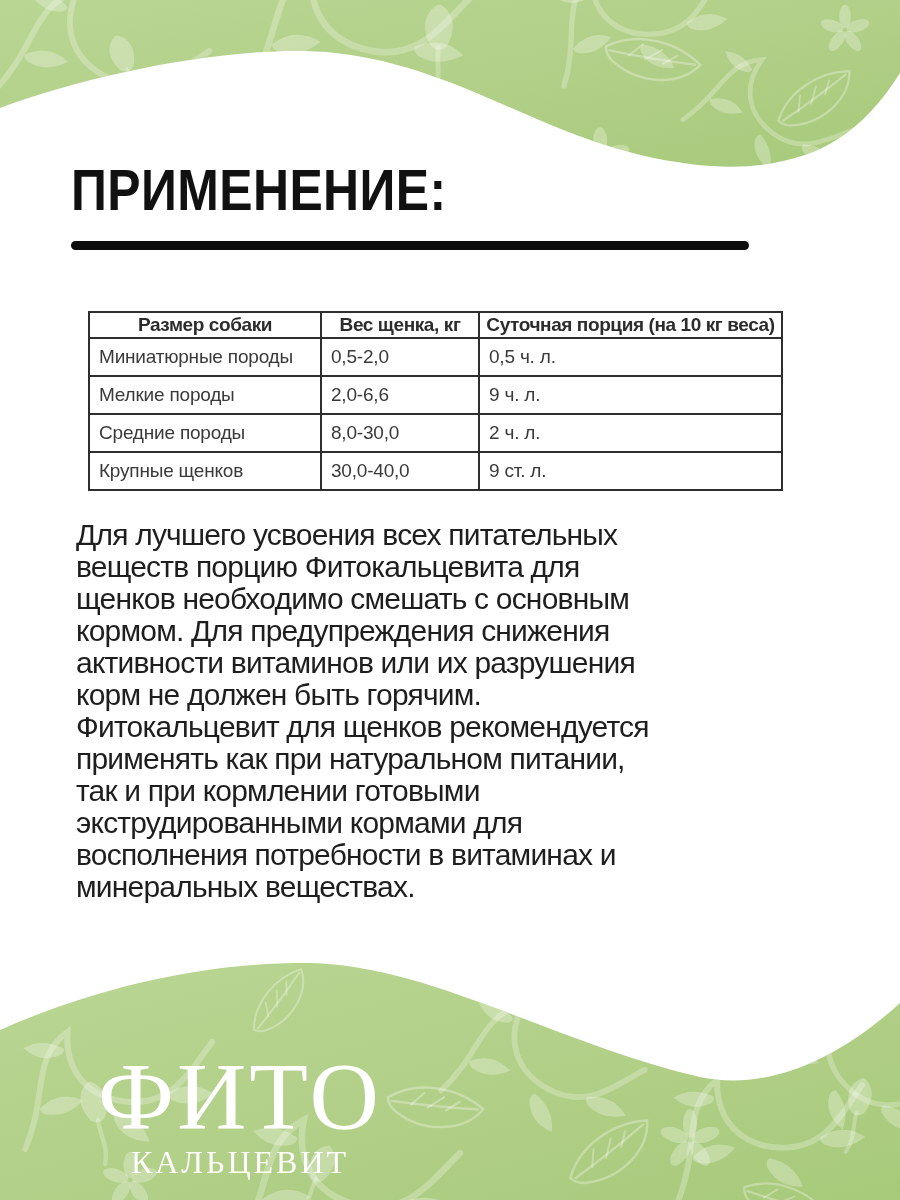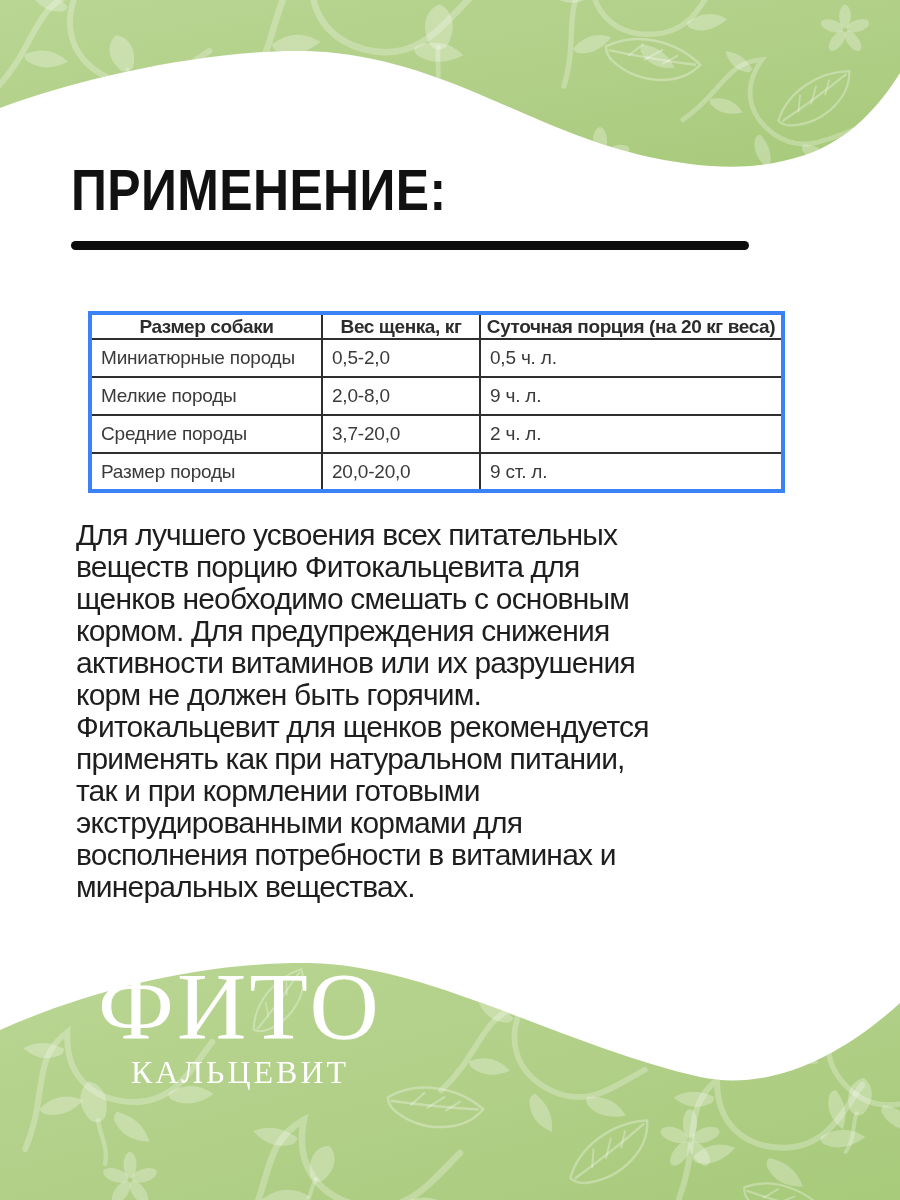--- a/index.html
+++ b/index.html
@@ -17,21 +17,21 @@
   #section-title .squeeze{display:inline-block;transform:scaleX(0.86);transform-origin:left center;letter-spacing:0.5px;}
 
   #title-rule{
     position:absolute;left:71px;top:241px;width:678px;height:9px;
     background:#0d0d0d;border-radius:4.5px;
   }
 
   #dosage-table{
     position:absolute;left:88px;top:311px;width:693px;
     border-collapse:collapse;table-layout:fixed;
-    border:4px solid #3b82f6;
+    border:2px solid #3b82f6;
   }
   #dosage-table th, #dosage-table td{
     border:2px solid #2e2e2e;overflow:hidden;white-space:nowrap;
   }
   #dosage-table thead tr{height:26px;}
   #dosage-table tbody tr{height:38px;}
   #dosage-table th{
     font-size:19px;font-weight:bold;color:#2c2c2c;text-align:center;
     letter-spacing:-0.4px;padding:0 2px;
   }
@@ -41,21 +41,21 @@
     margin-left:28px;
   }
 
   #usage-text{
     position:absolute;left:76px;top:519px;width:660px;
     font-size:30px;line-height:32px;color:#1e1e1e;
     letter-spacing:-0.8px;white-space:pre-line;
   }
 
   #brand-logo{
-    position:absolute;left:85px;top:964px;width:310px;
+    position:absolute;left:85px;top:1054px;width:310px;
     text-align:center;color:#ffffff;
     font-family:"Liberation Serif", serif;
   }
   #brand-logo .line1{font-size:96px;line-height:86px;letter-spacing:3px;font-weight:normal;}
   #brand-logo .line2{font-size:32px;line-height:44px;letter-spacing:3px;margin-top:0;}
 </style>
 </head>
 <body>
 
 <div id="page">
@@ -124,42 +124,42 @@
   <table id="dosage-table">
     <colgroup>
         <col style="width:232px">
         <col style="width:158px">
         <col style="width:303px">
       </colgroup>
     <thead>
       <tr>
         <th>Размер собаки</th>
         <th>Вес щенка, кг</th>
-        <th>Суточная порция (на 20 кг веса)</th>
+        <th>Суточная порция (на 10 кг веса)</th>
       </tr>
     </thead>
     <tbody>
       <tr>
         <td>Миниатюрные породы</td>
         <td>0,5-2,0</td>
         <td>0,5 ч. л.</td>
       </tr>
       <tr>
         <td>Мелкие породы</td>
-        <td>2,0-8,0</td>
+        <td>2,0-6,6</td>
         <td>9 ч. л.</td>
       </tr>
       <tr>
         <td>Средние породы</td>
-        <td>3,7-20,0</td>
+        <td>8,0-30,0</td>
         <td>2 ч. л.</td>
       </tr>
       <tr>
-        <td>Размер породы</td>
-        <td>20,0-20,0</td>
+        <td>Крупные щенков</td>
+        <td>30,0-40,0</td>
         <td>9 ст. л.</td>
       </tr>
     </tbody>
   </table>
 
   <div id="usage-text">Для лучшего усвоения всех питательных
 веществ порцию Фитокальцевита для
 щенков необходимо смешать с основным
 кормом. Для предупреждения снижения
 активности витаминов или их разрушения

